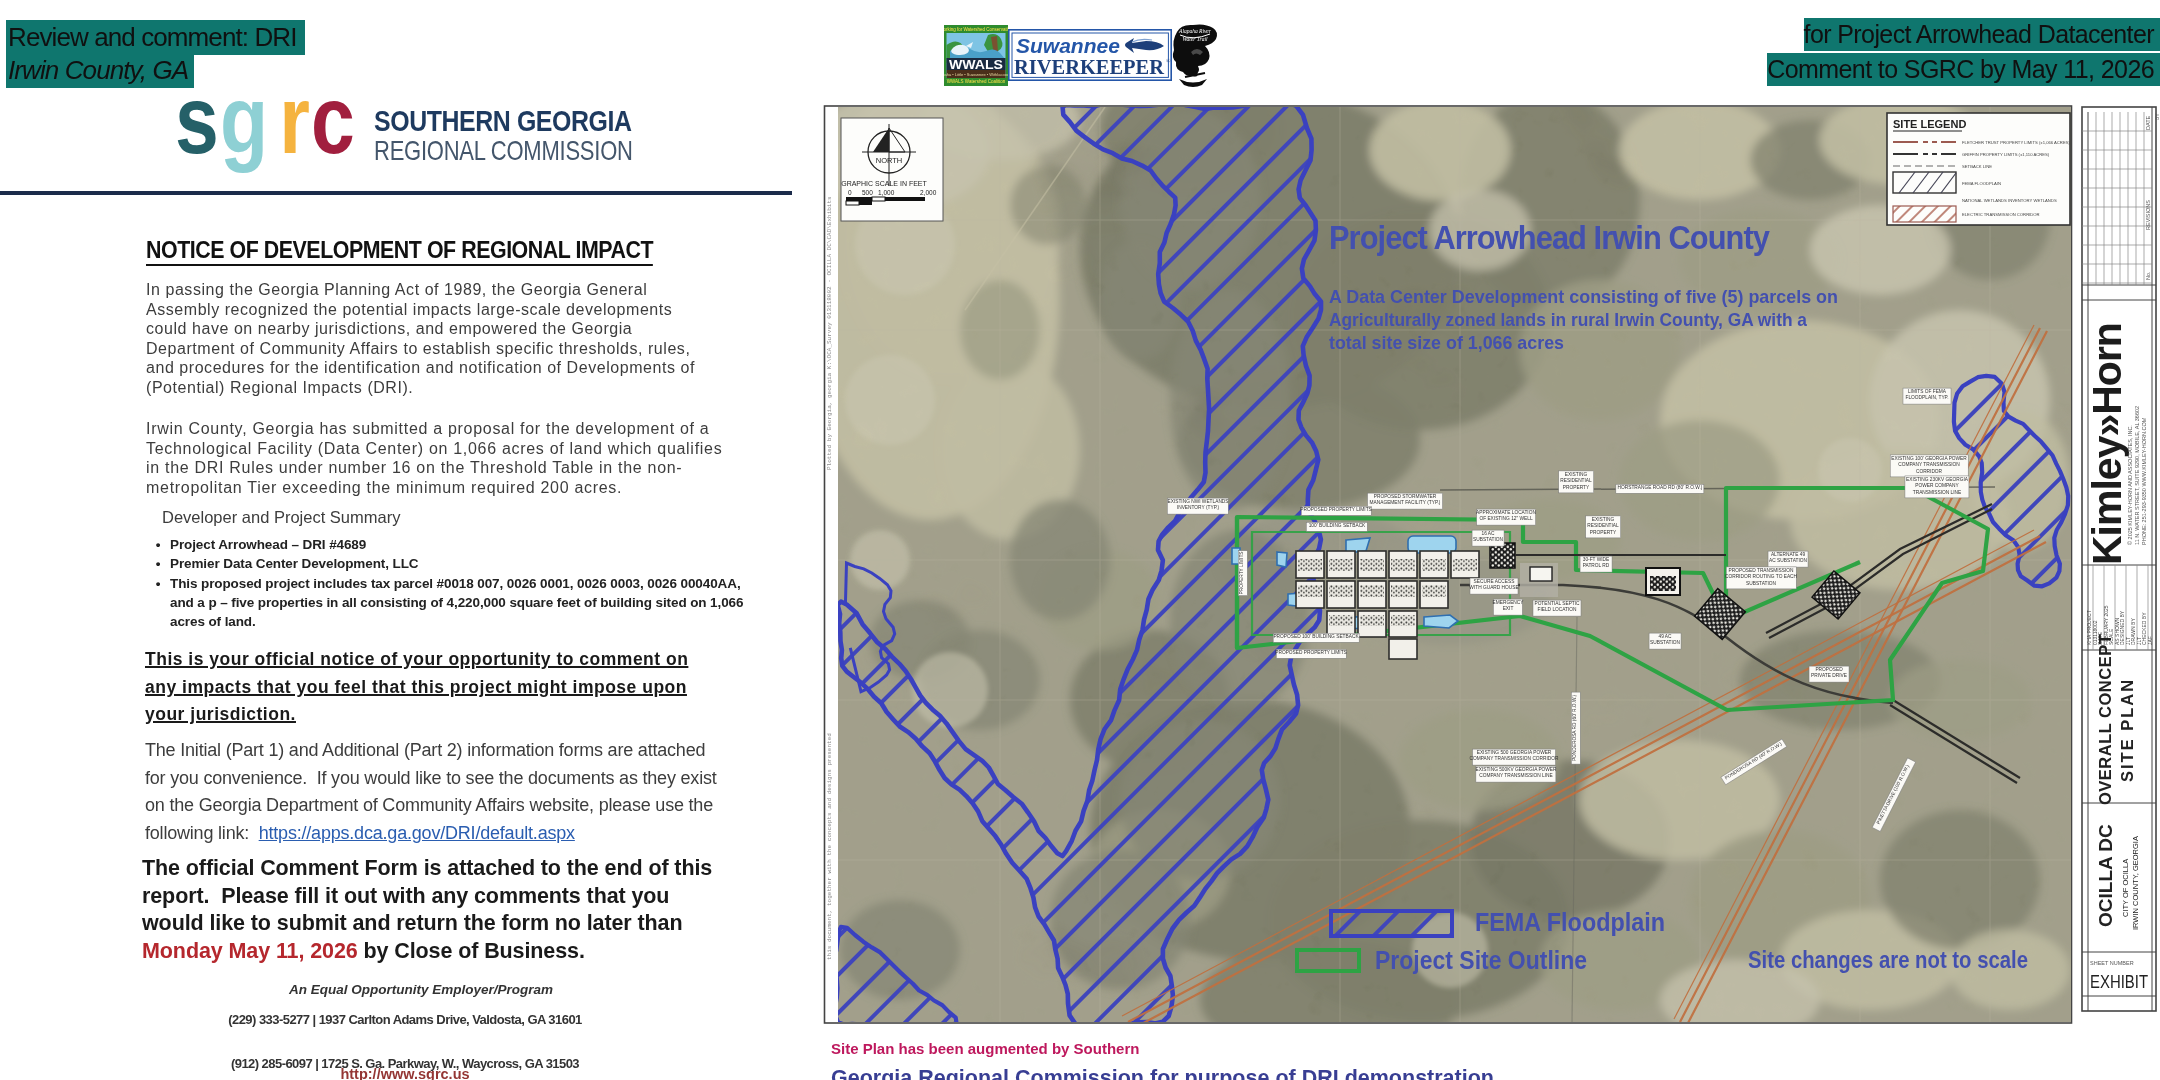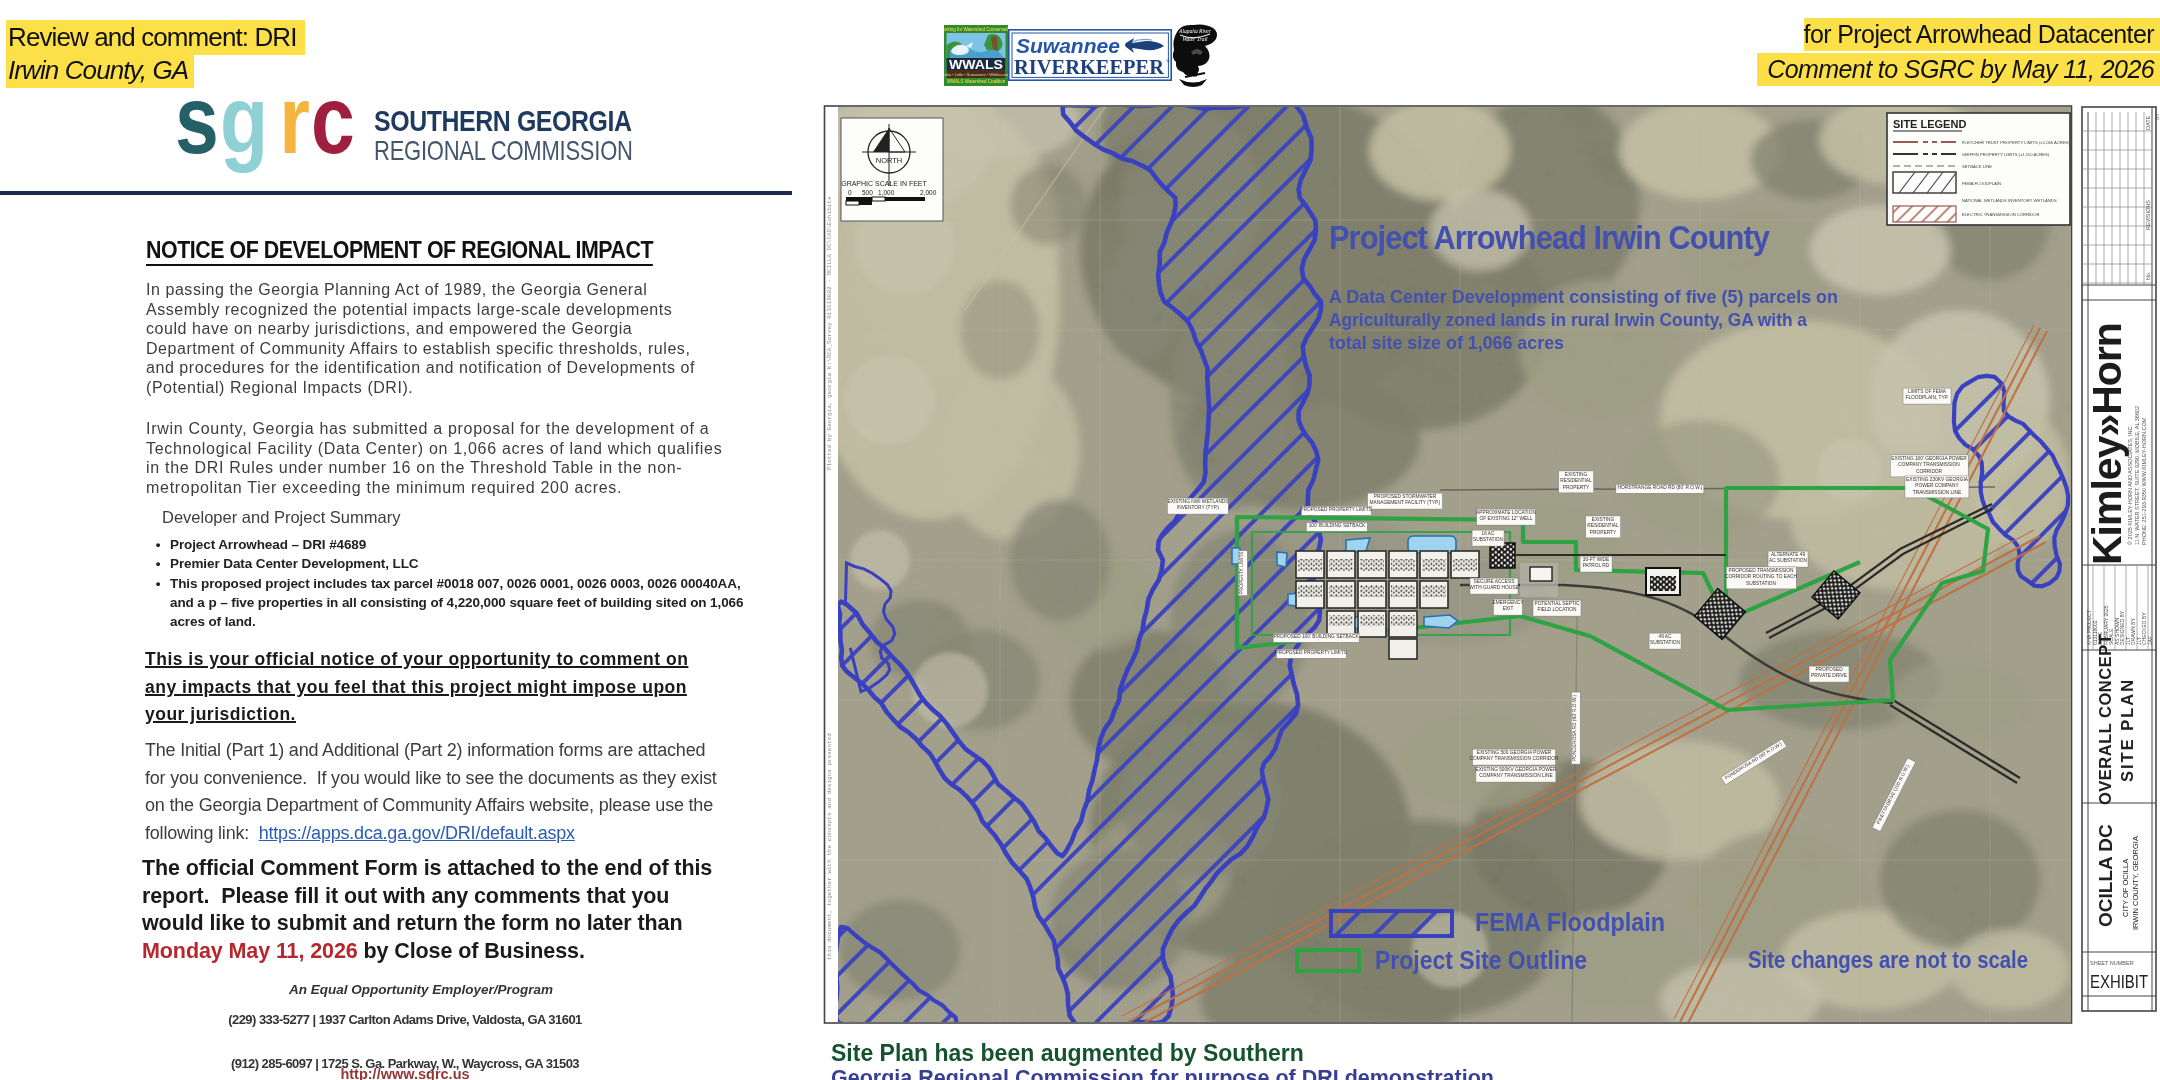--- a/index.html
+++ b/index.html
@@ -1,29 +1,29 @@
 <!DOCTYPE html>
 <html><head><meta charset="utf-8">
 <style>
 html,body{margin:0;padding:0;background:#fff;}
 #page{position:relative;width:2160px;height:1080px;overflow:hidden;background:#fff;
   font-family:"Liberation Sans", sans-serif;}
-.hl{background:#fde047;}
+.hl{background:#0f766e;}
 .abs{position:absolute;}
 </style></head>
 <body>
 <div id="page">
 
 <div class="abs" style="left:6px;top:22px;font-size:26px;letter-spacing:-0.9px;color:#101010;"><span class="hl" style="padding:2px 8px 3px 2px;">Review and comment: DRI</span></div>
 
 <div class="abs" style="left:6px;top:55px;font-size:26px;letter-spacing:-0.9px;color:#101010;"><span class="hl" style="padding:2px 6px 3px 2px;font-style:italic;">Irwin County, GA</span></div>
 
 <div class="abs" style="right:0px;top:20px;font-size:25px;letter-spacing:-0.6px;color:#101010;"><span class="hl" style="padding:2px 6px 3px 0;">for Project Arrowhead Datacenter</span></div>
 
-<div class="abs" style="right:0px;top:55px;font-size:25px;letter-spacing:-0.6px;color:#101010;"><span class="hl" style="padding:2px 6px 3px 10px;font-style:italic;">Comment to SGRC by May 11, 2026</span></div>
+<div class="abs" style="right:0px;top:55px;font-size:25px;letter-spacing:-0.6px;color:#101010;"><span class="hl" style="padding:2px 6px 3px 0;">Comment to SGRC by May 11, 2026</span></div>
 
 <svg class="abs" style="left:944px;top:25px" width="64" height="61" viewBox="0 0 64 61">
 <rect x="0" y="0" width="64" height="61" fill="#2e8b2e"></rect>
 <rect x="2.5" y="8" width="59" height="45" fill="#7ec4e4"></rect>
 <rect x="2.5" y="0.5" width="59" height="7.5" fill="#2e8b2e"></rect>
 <text x="32" y="6" font-size="4.5" fill="#ffe24a" text-anchor="middle" font-family="Liberation Sans,sans-serif">Working for Watershed Conservation</text>
 <path d="M2.5,20 q8,-6 14,-2 q6,5 1,10 l-4,8 -11,2 Z" fill="#3a9440"></path>
 <path d="M44,10 q9,-3 13,4 q4,8 -3,12 l-8,4 -6,-10 Z" fill="#3a9440"></path>
 <path d="M47,12 l3,18 4,-1 -1,-18 Z" fill="#7a5230"></path>
 <path d="M6,26 q10,-8 20,-2 q8,5 16,2 q8,-4 14,2 l5,6 -55,2 Z" fill="#4aa0c8"></path>
@@ -642,16 +642,16 @@
 <g font-family="Liberation Sans, sans-serif" fill="#222">
 <text transform="translate(2112,927) rotate(-90)" font-size="19" font-weight="bold">OCILLA DC</text>
 <text transform="translate(2128,917) rotate(-90)" font-size="7.5">CITY OF OCILLA</text>
 <text transform="translate(2138,930) rotate(-90)" font-size="7.5">IRWIN COUNTY, GEORGIA</text>
 </g>
 
 <text x="2090" y="965" font-size="5.5" fill="#555" font-family="Liberation Sans, sans-serif">SHEET NUMBER</text>
 <text x="2090" y="988" font-size="19" fill="#222" font-family="Liberation Sans, sans-serif" textLength="58" lengthAdjust="spacingAndGlyphs">EXHIBIT</text>
     </svg>
 
-<div class="abs" style="left:831px;top:1040px;font-size:23px;font-weight:bold;color:#14532d;">Site Plan has been augmented by Southern</div>
+<div class="abs" style="left:831px;top:1040px;font-size:15px;font-weight:bold;color:#be185d;">Site Plan has been augmented by Southern</div>
 
 <div class="abs" style="left:831px;top:1066px;font-size:21.5px;font-weight:bold;color:#383e93;">Georgia Regional Commission for purpose of DRI demonstration</div>
 
 </div>
 </body></html>

